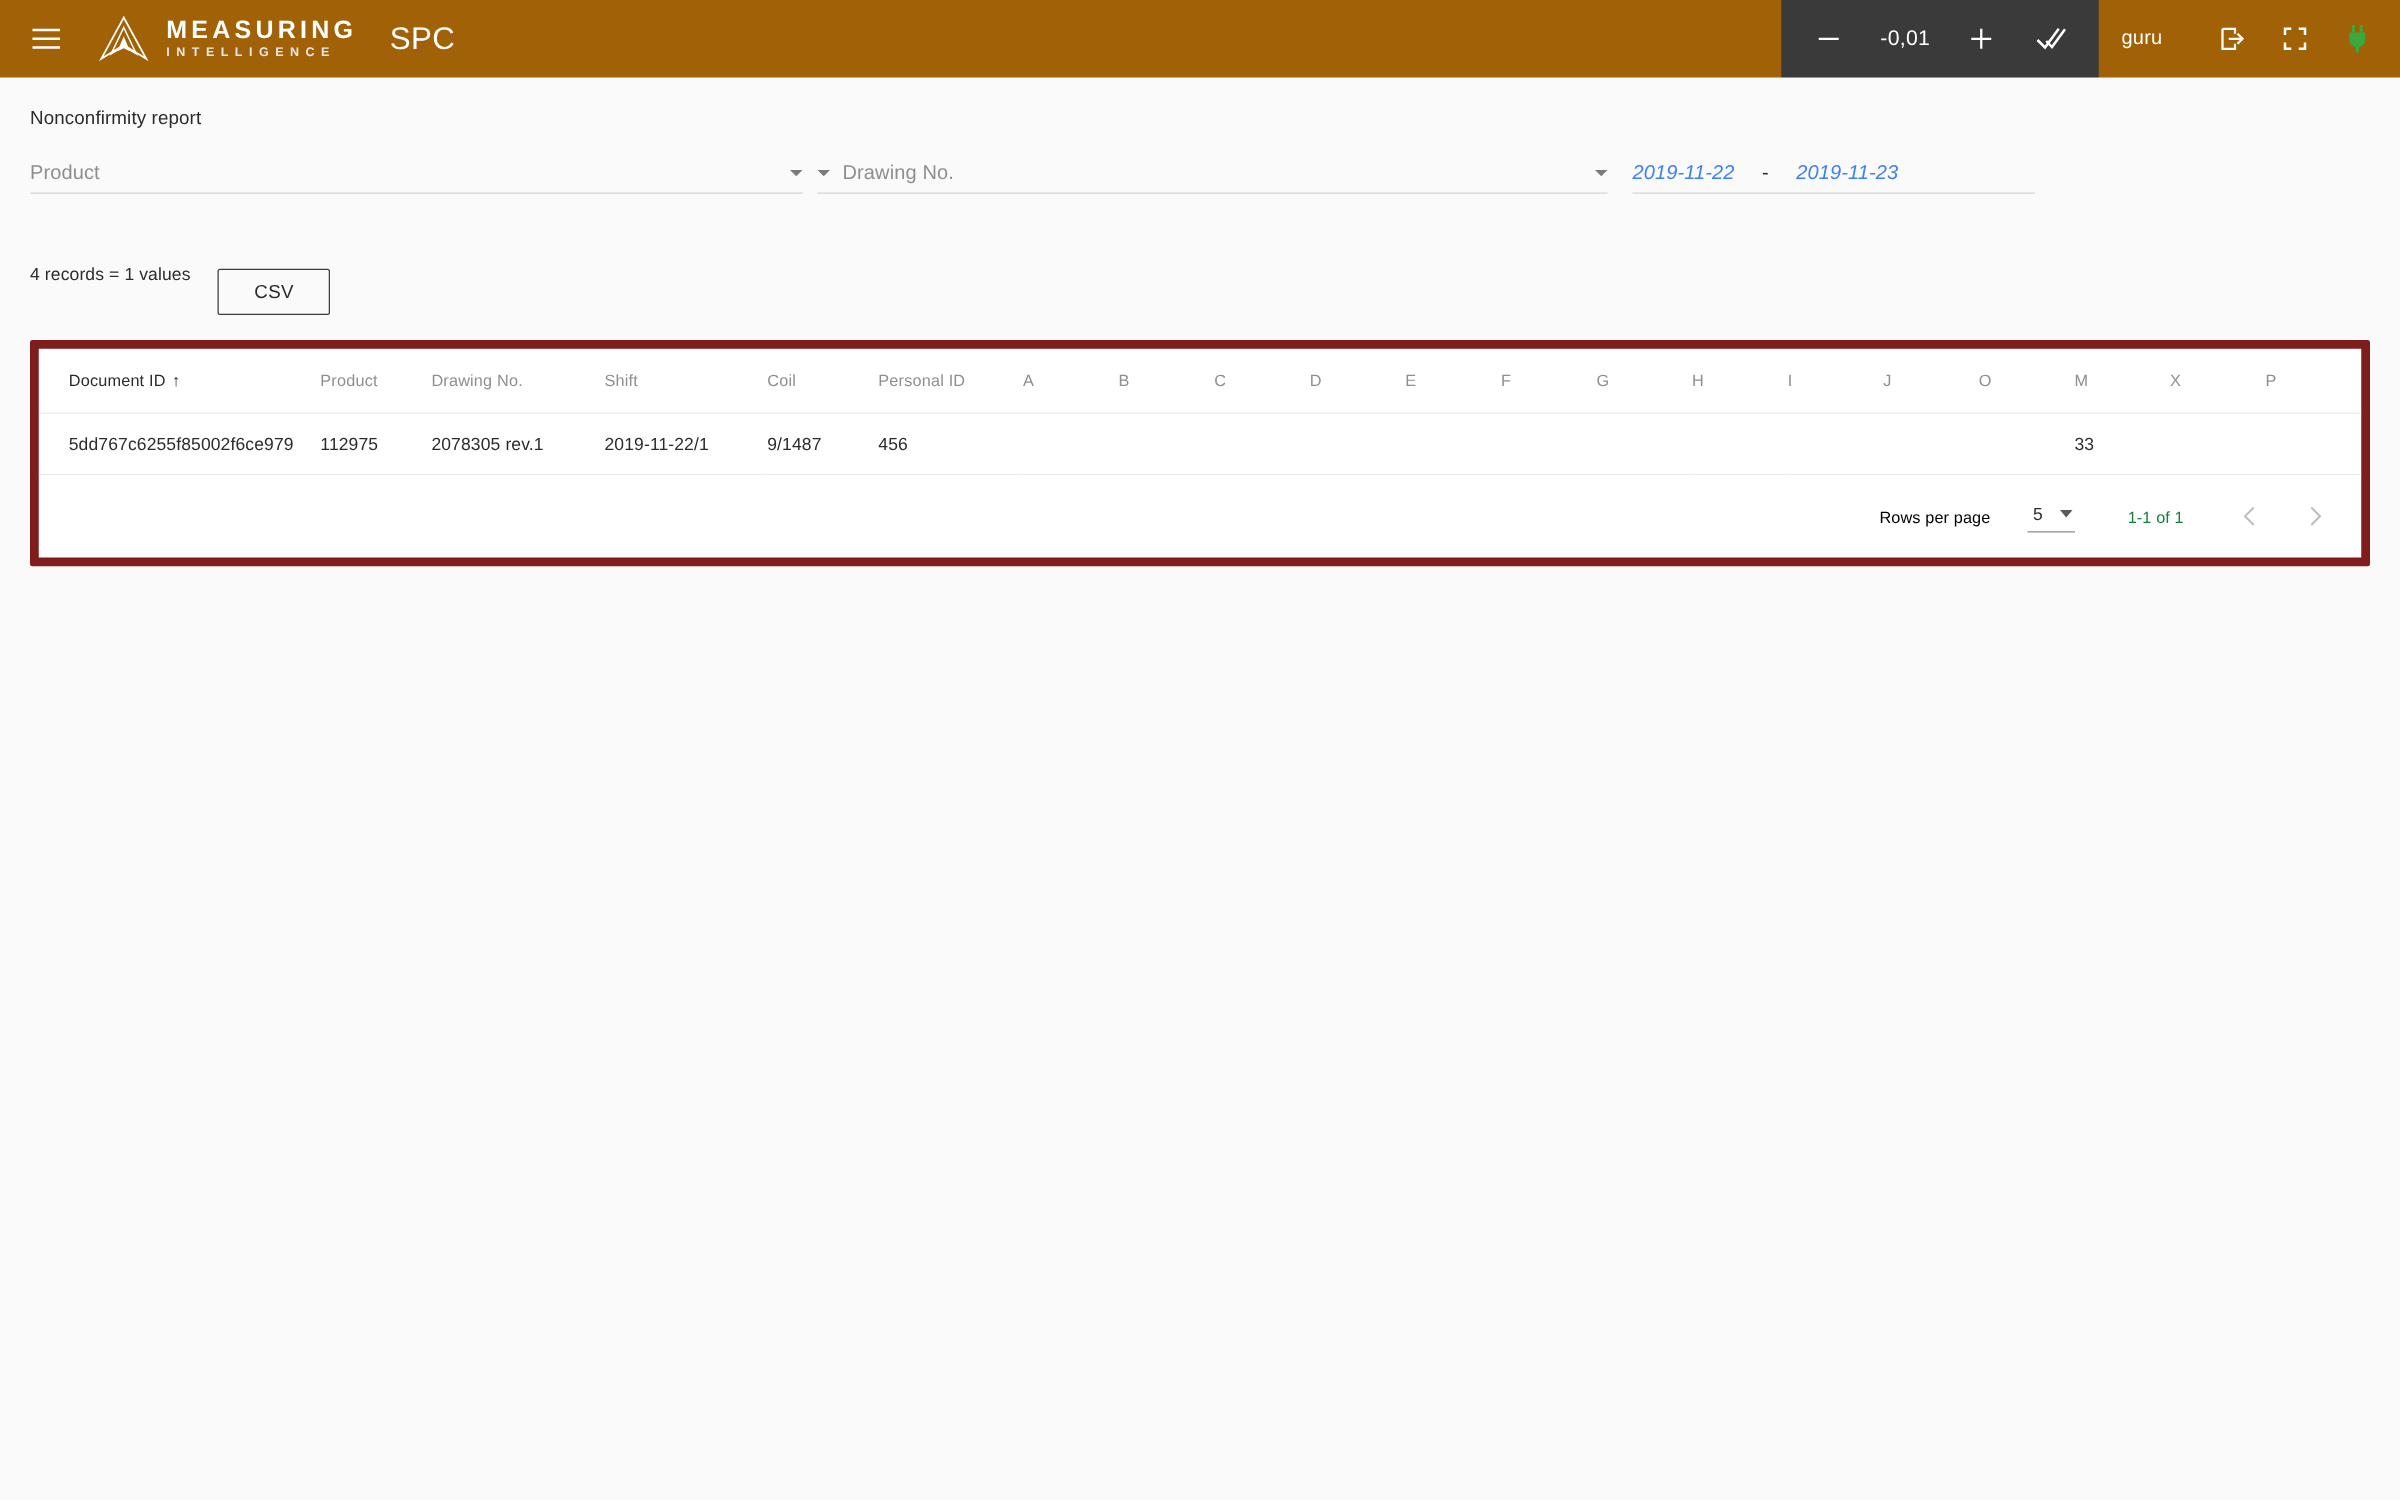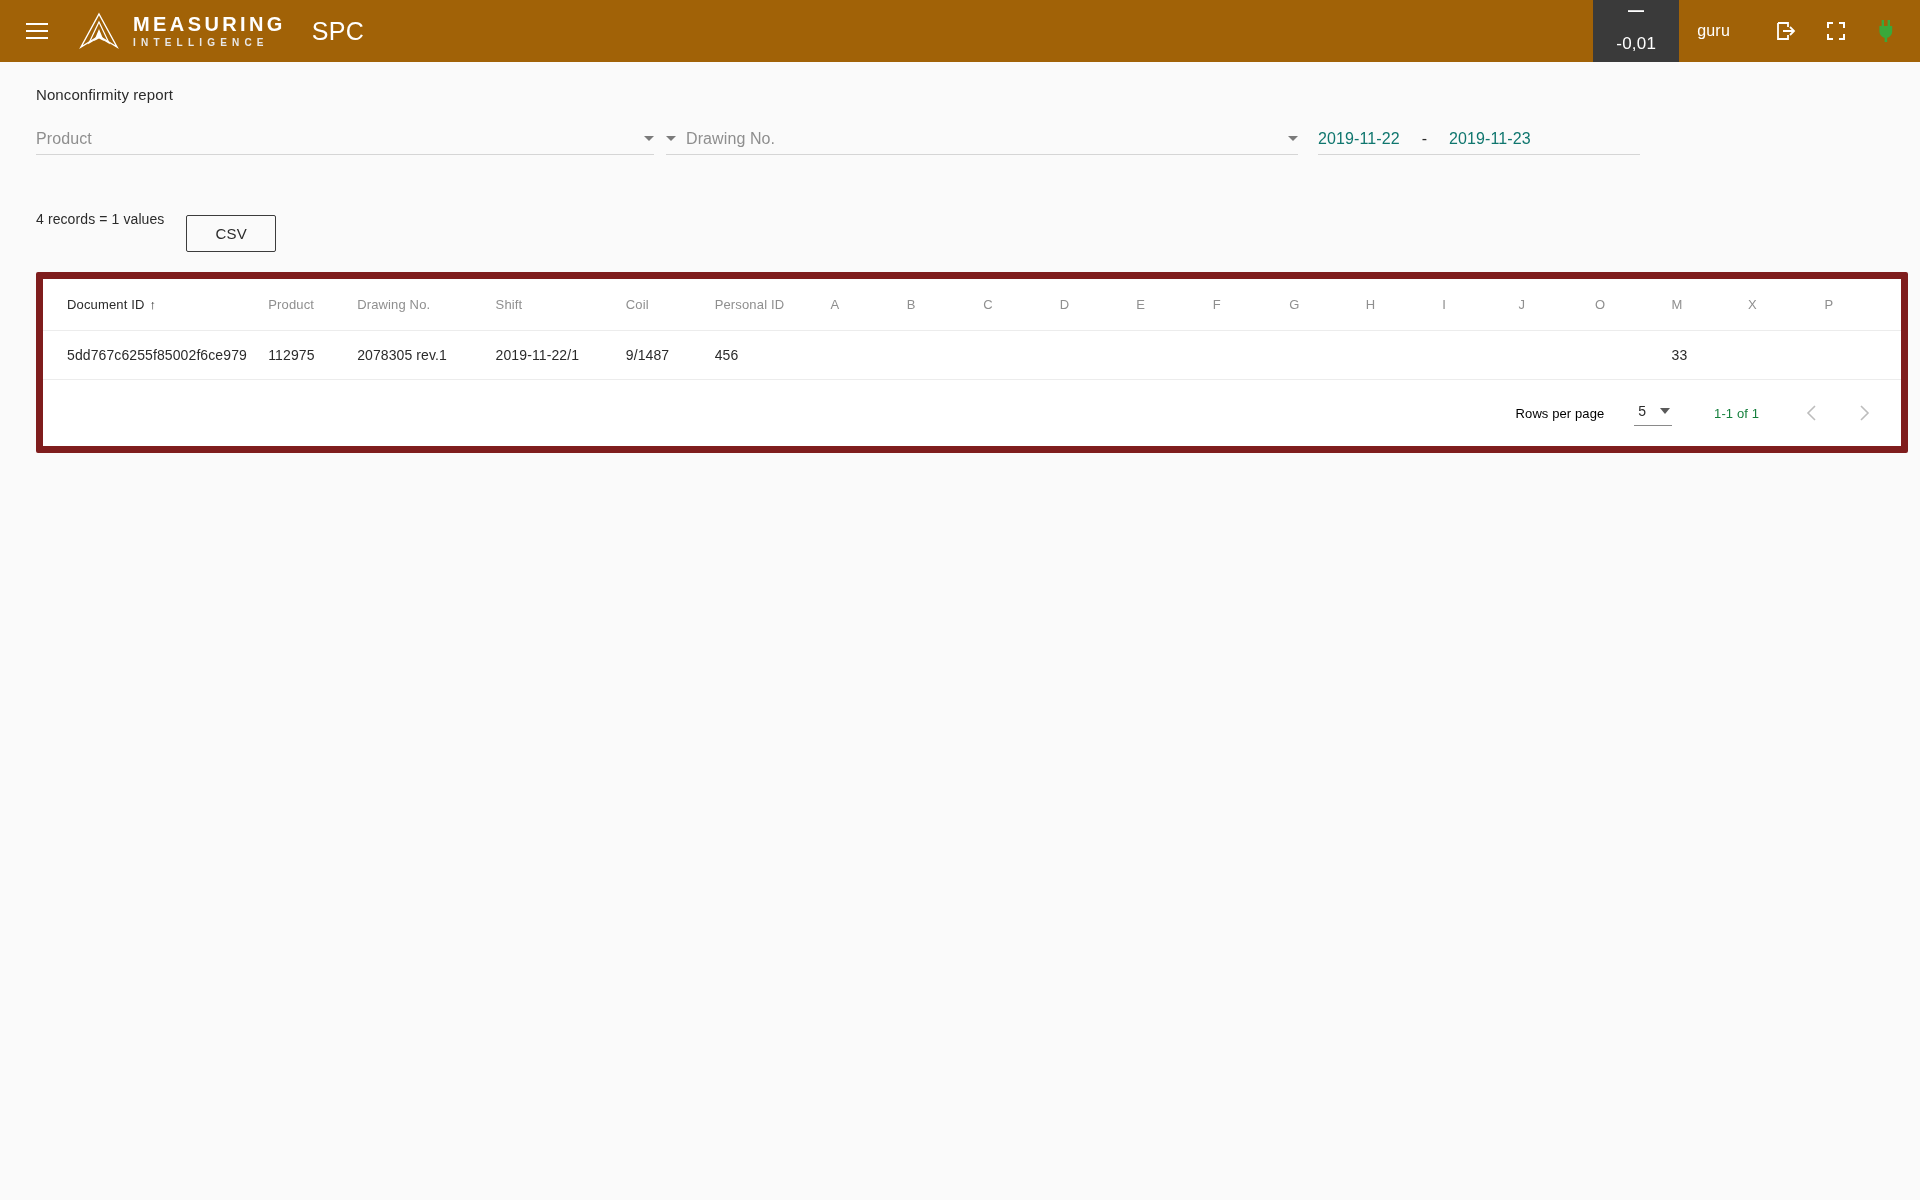--- a/index.html
+++ b/index.html
@@ -56,21 +56,20 @@
     color: #fff;
   }
   .appbar-spacer { flex: 1 1 auto; }
 
   .stepper {
     align-self: stretch;
     background: #3a3a3a;
     display: flex; align-items: center;
     padding: 0 16px;
     gap: 12px;
-    flex-direction: column;
   }
   .icon-btn {
     width: 44px; height: 44px;
     display: flex; align-items: center; justify-content: center;
     cursor: pointer;
     color: #fff;
   }
   .icon-btn svg { display: block; }
   .stepper-value {
     min-width: 54px;
@@ -87,21 +86,21 @@
   .user-name {
     font-size: 16px;
     color: #fff;
     margin-right: 28px;
     letter-spacing: 0.2px;
   }
   .plug-icon { color: #3aa83a; }
 
   
   .page {
-    padding: 0 36px;
+    padding: 0 24px;
     background: #fafafa;
     min-height: calc(1200px - 62px);
   }
   .page-title {
     font-size: 15px;
     color: #2b2b2b;
     padding-top: 24px;
     letter-spacing: 0.1px;
   }
 
@@ -136,23 +135,24 @@
   .caret-left { margin-right: 10px; }
   .caret-right { margin-left: auto; }
   .field-dates {
     width: 322px;
     margin-left: 20px;
     justify-content: flex-start;
     gap: 0;
   }
   .date-val {
     font-size: 16px;
-    color: #0f766e;
-    cursor: pointer;
-    letter-spacing: 0.1px;
+    color: #3b82f6;
+    cursor: pointer;
+    letter-spacing: 0.1px;
+    font-style: italic;
   }
   .date-sep {
     font-size: 16px;
     color: #2b2b2b;
     margin: 0 22px;
   }
 
   
   .records-bar {
     display: flex;

